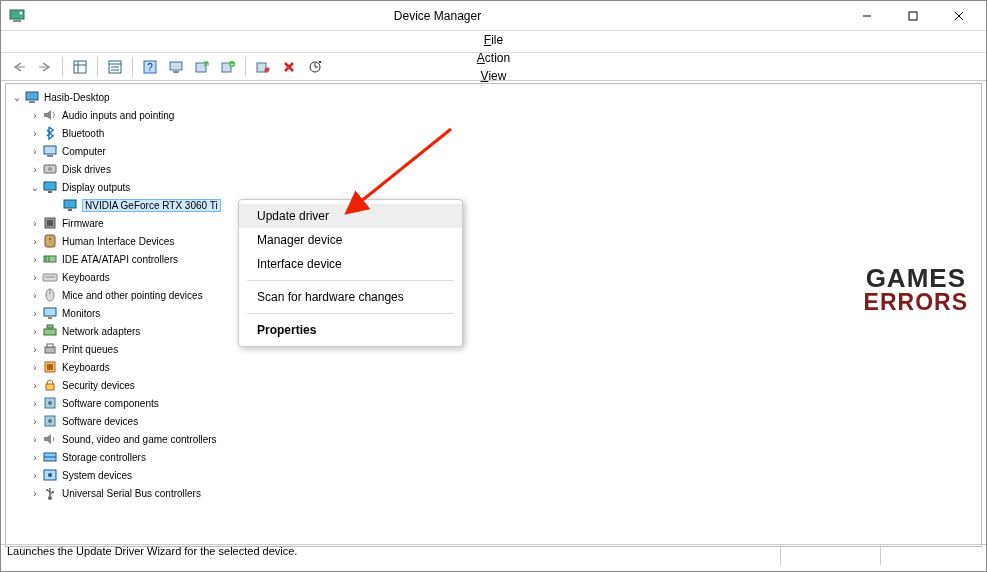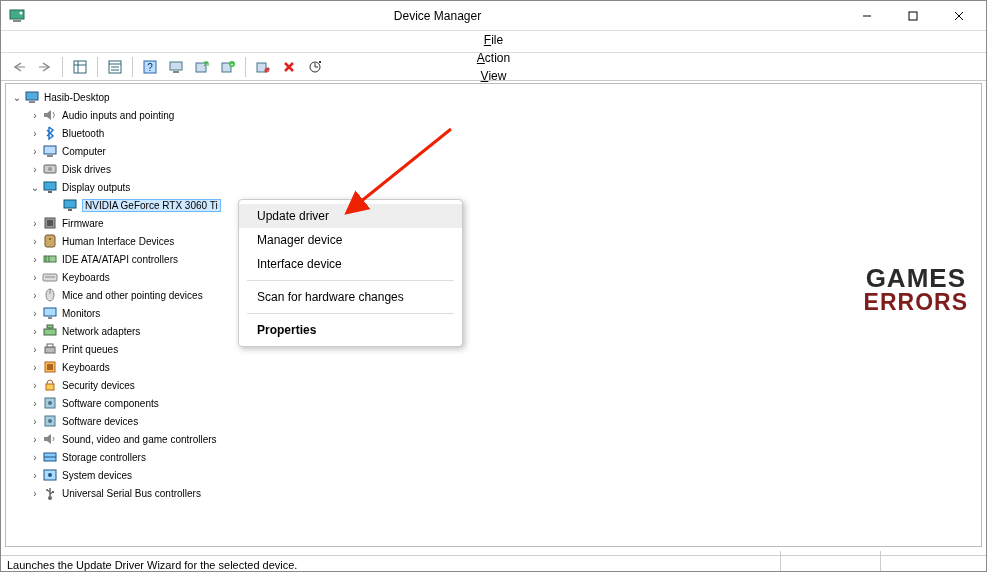--- a/index.html
+++ b/index.html
@@ -24,21 +24,21 @@
 .row.sel .lbl { background: #cde8ff; border: 1px solid #6fb7ff; padding: 0 2px; }
 ul.children { padding-left: 0; list-style: none; }
 .depth-0 { padding-left: 4px; }
 .depth-1 { padding-left: 22px; }
 .depth-2 { padding-left: 42px; }
 .ctxmenu { position: absolute; left: 237px; top: 198px; width: 225px; background: #fff; border: 1px solid #ccc; box-shadow: 2px 2px 6px rgba(0,0,0,.25); border-radius: 4px; padding: 4px 0; z-index: 50; }
 .ctxmenu .item { padding: 5px 18px; font-size: 12px; cursor: default; }
 .ctxmenu .item.hover { background: #eee; }
 .ctxmenu .msep { height: 1px; background: #ddd; margin: 4px 8px; }
 .ctxmenu .item.bold { font-weight: 600; }
-.statusbar { position: absolute; bottom: 0; left: 0; right: 0; height: 16px; border-top: 1px solid #ccc; display: flex; align-items: flex-end; padding: 0 6px; font-size: 11px; }
+.statusbar { position: absolute; bottom: 0; left: 0; right: 0; height: 27px; border-top: 1px solid #ccc; display: flex; align-items: flex-start; padding: 0 6px; font-size: 11px; }
 .statusbar .panel { border-left: 1px solid #ccc; width:100px; height:20px; }
 .watermark { position: absolute; right: 18px; top: 262px; text-align: center; z-index: 10; pointer-events: none; }
 .watermark .ln1 { font-size: 26px; font-weight: 800; letter-spacing: 1px; color: #2a2a2a; font-family: Arial, sans-serif;}
 .watermark .ln2 { font-size: 23px; font-weight: 800; letter-spacing: 1px; color: #7f1d1d; font-family: Arial, sans-serif; margin-top:-5px;}
 .arrow { position: absolute; left: 330px; top: 120px; z-index: 60; pointer-events: none; }
 </style>
 </head>
 <body>
 
 <div class="titlebar">

